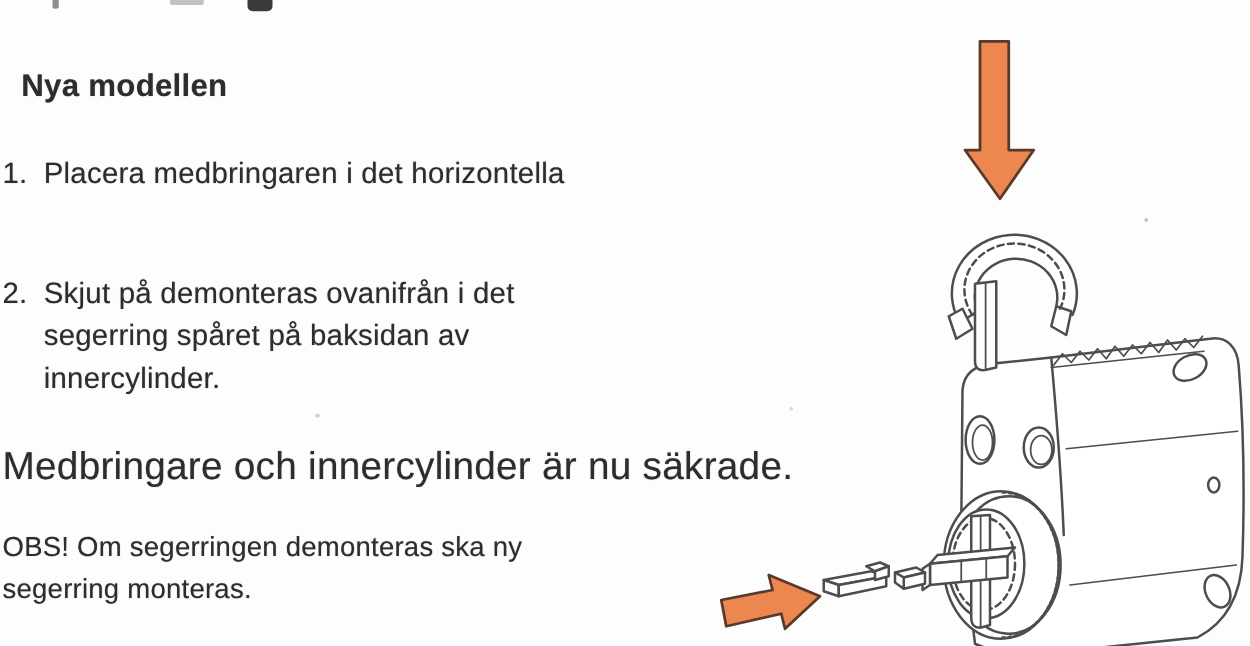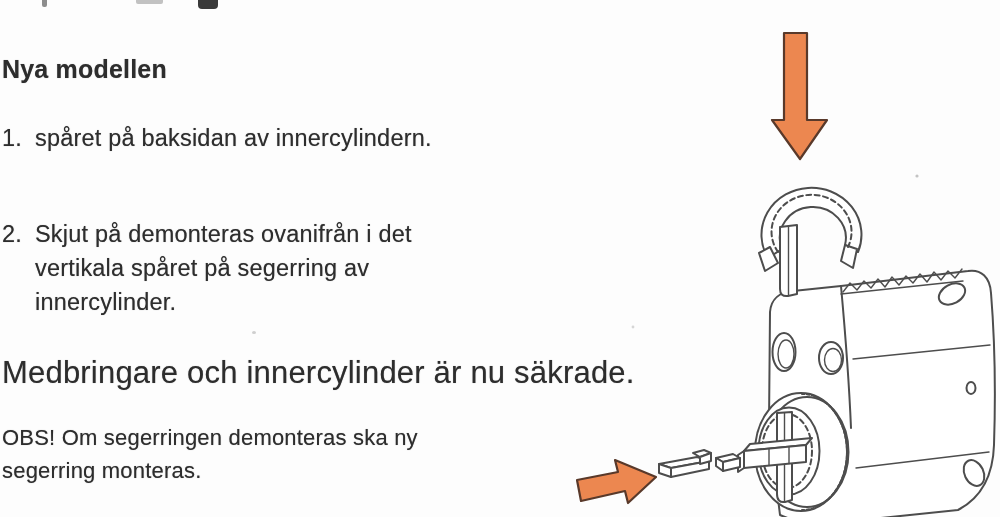--- a/index.html
+++ b/index.html
@@ -3,21 +3,21 @@
 <meta charset="utf-8">
 <style>
   html,body{margin:0;padding:0;background:#e8e8e8;}
   .page{
     position:relative;width:1000px;height:517px;overflow:hidden;
     background:#fdfdfd;
     font-family:"Liberation Sans","DejaVu Sans",sans-serif;
     color:#2d2d2d;
   }
   .txt{position:absolute;text-shadow:0 0 0.8px rgba(45,45,45,0.5);letter-spacing:0.2px;}
-  .heading{left:2px;top:55px;font-size:25px;font-weight:700;}
+  .heading{left:17px;top:55px;font-size:25px;font-weight:700;}
   .step{display:flex;left:2px;font-size:23.5px;line-height:34px;}
   .step .num{width:33px;flex:0 0 33px;}
   .step1{top:121px;}
   .step2{top:217px;}
   .status{left:2px;top:355px;font-size:31px;}
   .note{left:2px;top:421px;font-size:22px;line-height:33px;}
   
   .mark{position:absolute;top:0;}
   .mark1{left:42px;width:5px;height:7px;background:#8d8d8d;border-radius:0 0 2px 2px;}
   .mark2{left:136px;width:27px;height:4px;background:#c2c2c2;border-radius:0 0 2px 2px;}
@@ -42,29 +42,29 @@
   <div class="mark mark1"></div>
   <div class="mark mark2"></div>
   <div class="mark mark3"></div>
   <div class="speck"></div>
 
   <div class="txt heading">Nya modellen</div>
 
   <div class="txt step step1">
     <span class="num">1.</span>
     <span class="body">
-      <div>spåret på baksidan av innercylindern.</div>
+      <div>Placera medbringaren i det horizontella</div>
     </span>
   </div>
 
   <div class="txt step step2">
     <span class="num">2.</span>
     <span class="body">
       <div>Skjut på demonteras ovanifrån i det</div>
-      <div>vertikala spåret på segerring av</div>
+      <div>segerring spåret på baksidan av</div>
       <div>innercylinder.</div>
     </span>
   </div>
 
   <div class="txt status">Medbringare och innercylinder är nu säkrade.</div>
 
   <div class="txt note">
     <div>OBS! Om segerringen demonteras ska ny</div>
     <div>segerring monteras.</div>
   </div>

